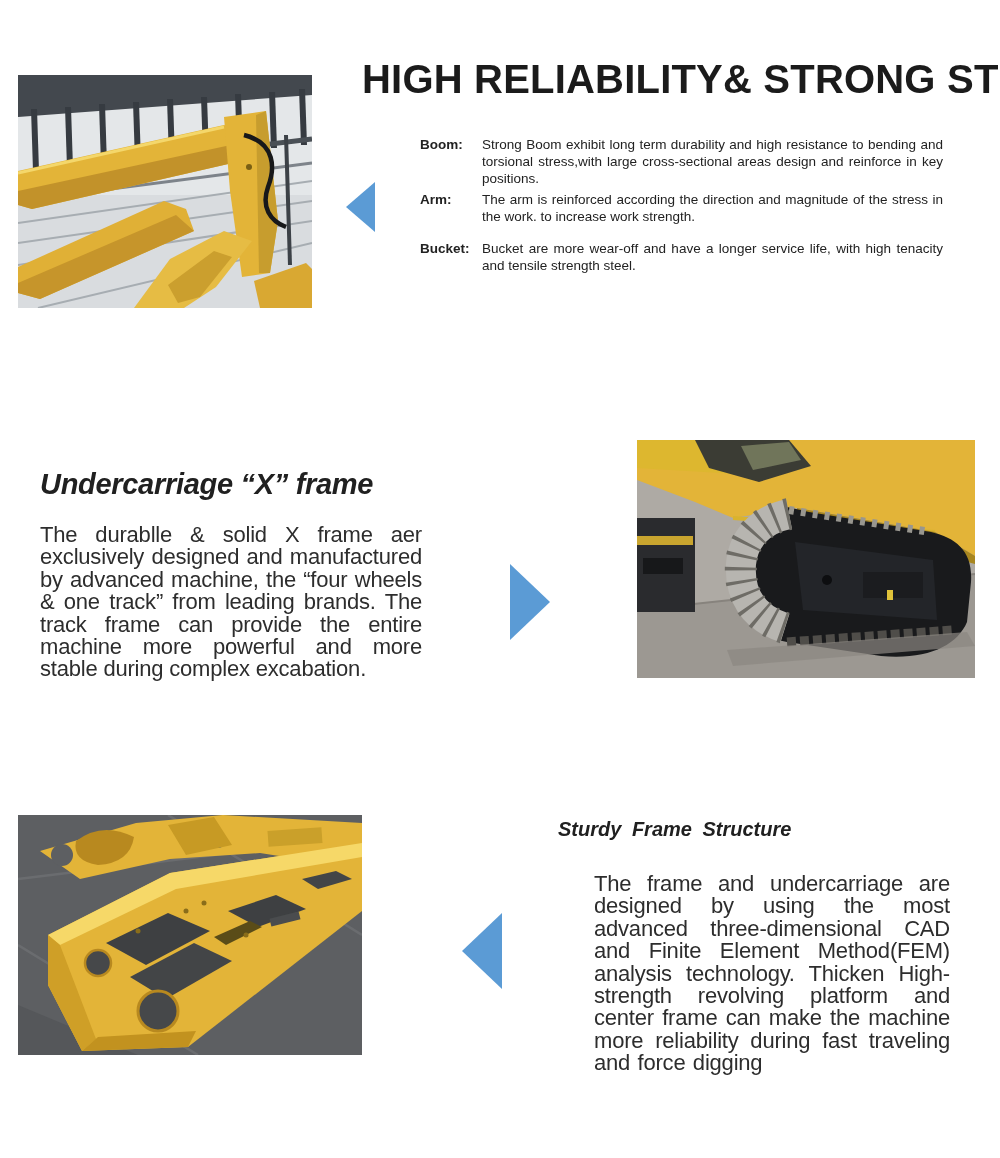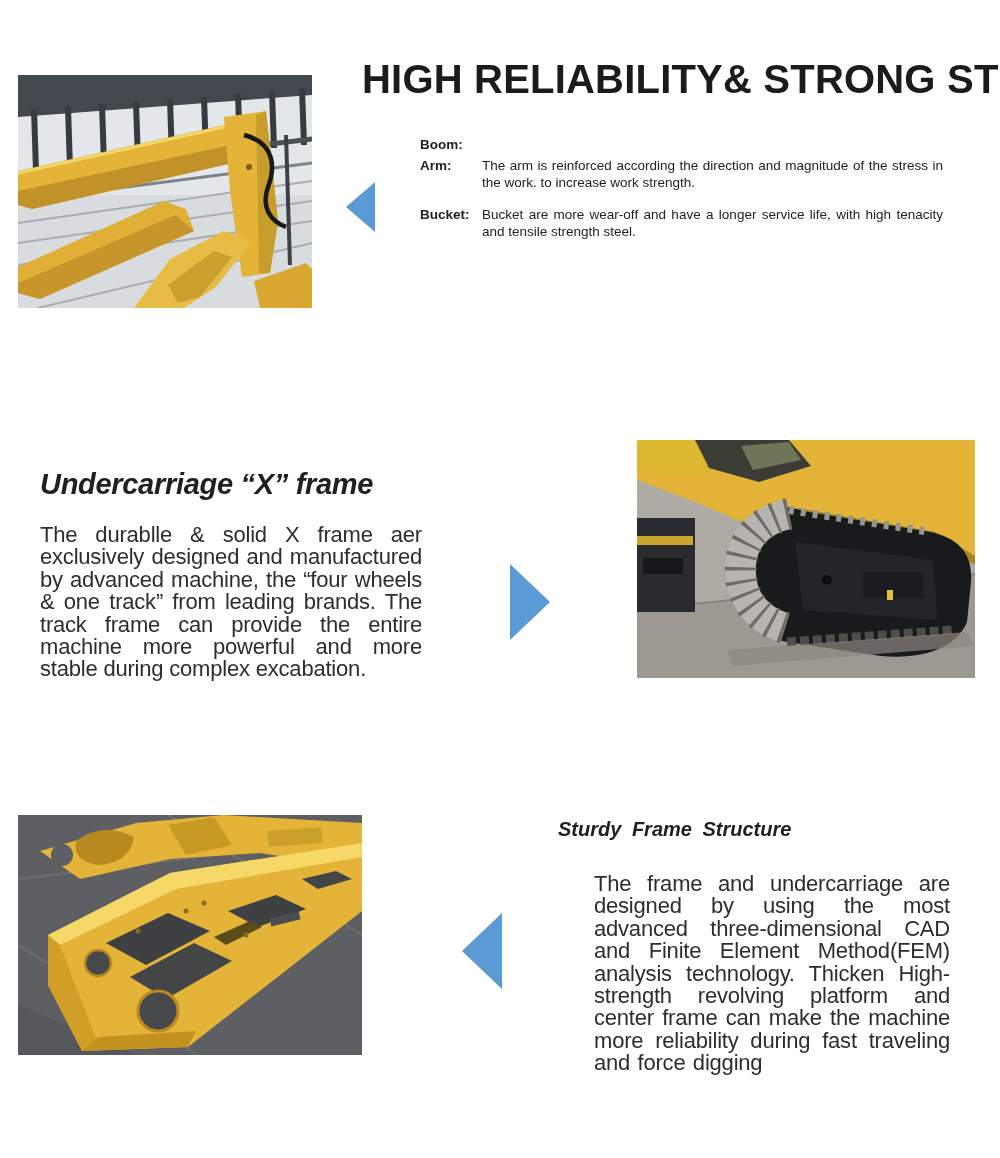--- a/index.html
+++ b/index.html
@@ -95,20 +95,21 @@
       <polygon points="150,210 196,176 214,182 182,222 160,228" fill="#cb9f2e"></polygon>
       <polygon points="236,206 288,188 294,194 294,233 242,233" fill="#d9a832"></polygon>
     </svg>
   </figure>
 
   <span class="tri arrow1"></span>
 
   <div class="specs">
     <div class="spec-row">
       <span class="spec-label">Boom:</span>
+      <span class="spec-text">Strong Boom exhibit long term durability and high resistance to bending and torsional stress,with large cross-sectional areas design and reinforce in key positions.</span>
     </div>
     <div class="spec-row">
       <span class="spec-label">Arm:</span>
       <span class="spec-text">The arm is reinforced according the direction and magnitude of the stress in the work.  to increase work strength.</span>
     </div>
     <div class="spec-row gap">
       <span class="spec-label">Bucket:</span>
       <span class="spec-text">Bucket are more wear-off and have a longer service life, with high tenacity and tensile strength steel.</span>
     </div>
   </div>

